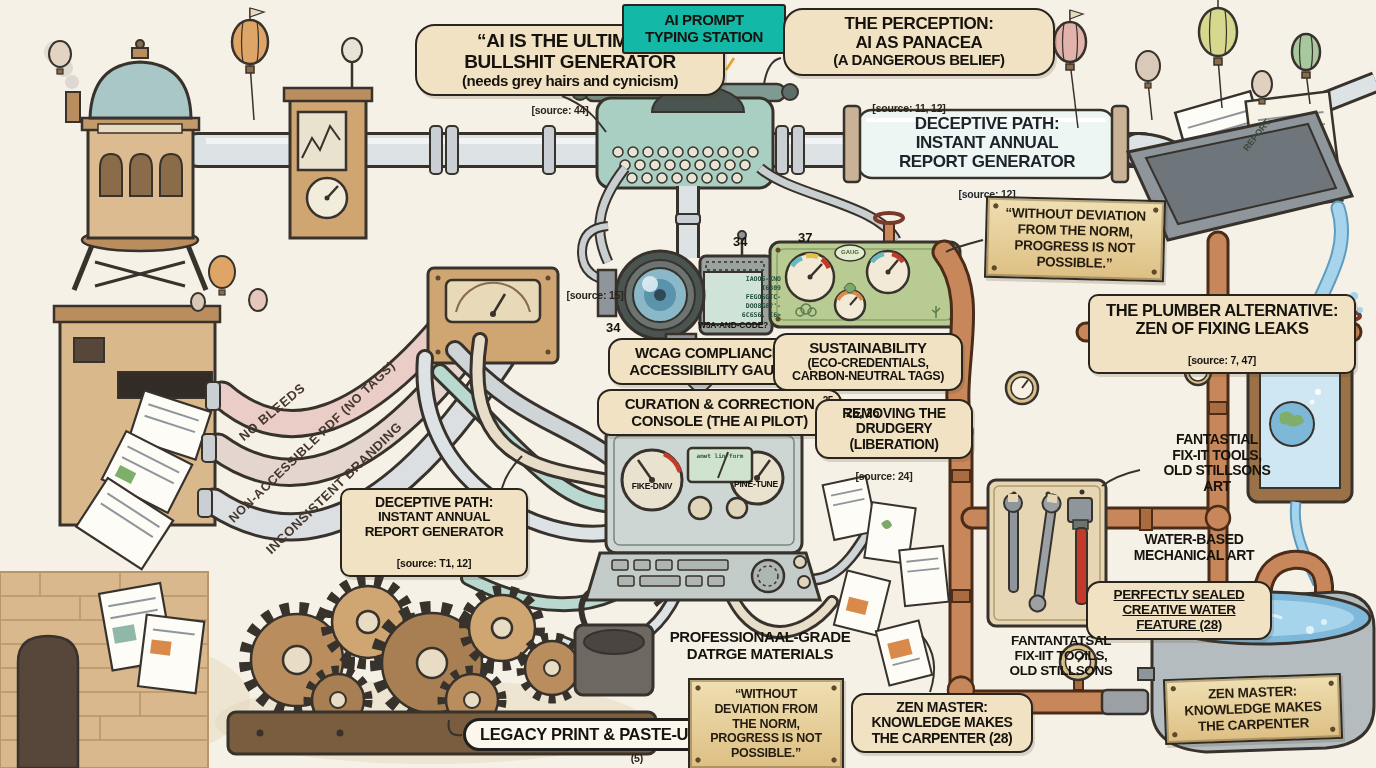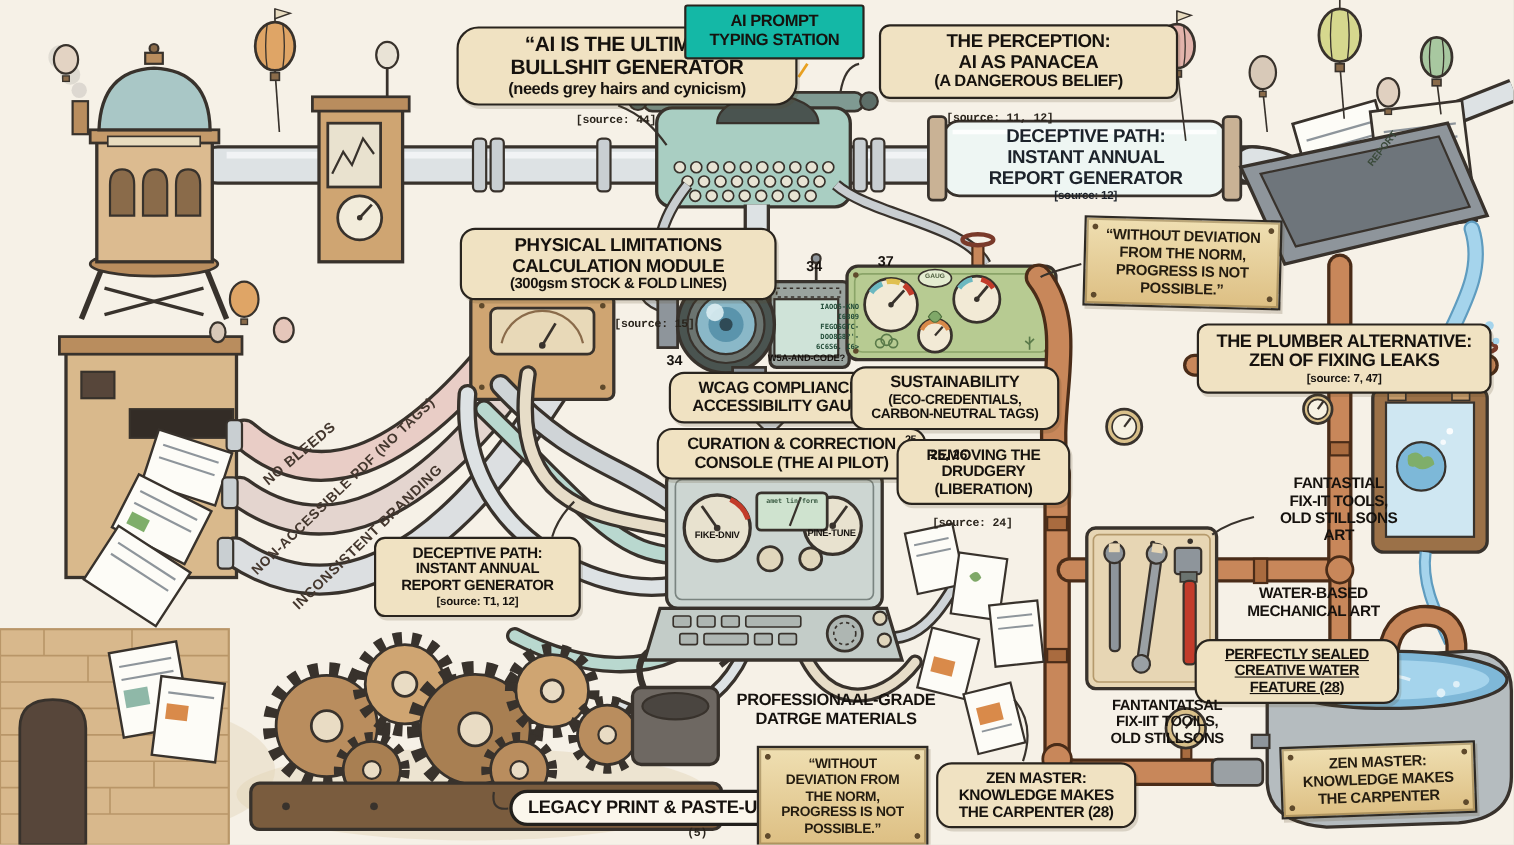--- a/index.html
+++ b/index.html
@@ -16,22 +16,22 @@
       background-image:
         radial-gradient(circle at 8px 8px,#5f4a2c 2.2px,rgba(0,0,0,0) 3px),
         radial-gradient(circle at calc(100% - 8px) 8px,#5f4a2c 2.2px,rgba(0,0,0,0) 3px),
         radial-gradient(circle at 8px calc(100% - 8px),#5f4a2c 2.2px,rgba(0,0,0,0) 3px),
         radial-gradient(circle at calc(100% - 8px) calc(100% - 8px),#5f4a2c 2.2px,rgba(0,0,0,0) 3px),
         linear-gradient(#efdfb2,#ddbf83);
       box-shadow:inset 0 0 0 2px rgba(120,95,50,.45),2px 3px 0 rgba(90,70,40,.2);}
   .ft{position:absolute;font-weight:bold;text-align:center;letter-spacing:-0.4px;line-height:1.12;z-index:5;}
   .pill{position:absolute;background:#fbf7ec;border:3px solid #22201c;border-radius:18px;
       padding:4px 14px;font-weight:bold;z-index:5;letter-spacing:-0.3px;}
-  .src{position:absolute;font-size:10.5px;font-weight:bold;text-align:center;z-index:5;letter-spacing:-0.2px;color:#2a241c;font-family:Liberation Mono, monospace;}
-  .src-in{display:block;font-size:10.5px;font-weight:bold;letter-spacing:-0.2px;margin-top:2px;}
+  .src{position:absolute;font-size:10.5px;font-weight:bold;text-align:center;z-index:5;letter-spacing:-0.2px;color:#2a241c;}
+  .src-in{display:block;font-size:10.5px;font-weight:bold;letter-spacing:-0.2px;margin-top:18px;}
   .l{display:block;}
   .t19{font-size:19px}.t17{font-size:17px}.t16{font-size:16.5px}
   .t15{font-size:15px}.t14{font-size:14px}.t13{font-size:13.5px}.t12{font-size:12.5px}
   .pipe-text{position:absolute;font-weight:bold;color:#44372e;white-space:nowrap;z-index:4;
       letter-spacing:.6px;font-size:13px;transform-origin:center;}
   .tiny{position:absolute;z-index:6;font-weight:bold;white-space:nowrap;}
   .mono{font-family:"DejaVu Sans Mono",monospace;}
   .glass-text{color:#1d232b;}
   .sup{position:absolute;right:7px;top:4px;font-size:10px;font-weight:bold;}
 </style>
@@ -614,39 +614,34 @@
   <span class="l t19">BULLSHIT GENERATOR</span>
   <span class="l t15">(needs grey hairs and cynicism)</span>
 </div>
 <div class="src" style="left:415px;top:104px;width:290px;">[source: 44]</div>
 
 <div class="paper" style="left:622px;top:4px;width:148px;">
   <span class="l t15">AI PROMPT</span>
   <span class="l t15">TYPING STATION</span>
 </div>
 
-<div class="lb" style="left:783px;top:22px;width:252px;border-radius:10px;margin-left:16px;">
+<div class="lb" style="left:783px;top:8px;width:252px;border-radius:20px;">
   <span class="l t17">THE PERCEPTION:</span>
   <span class="l t17">AI AS PANACEA</span>
   <span class="l t15">(A DANGEROUS BELIEF)</span>
 </div>
 <div class="src" style="left:783px;top:102px;width:252px;">[source: 11, 12]</div>
 
 <div class="ft glass-text" style="left:866px;top:114px;width:242px;">
   <span class="l t17">DECEPTIVE PATH:</span>
   <span class="l t17">INSTANT ANNUAL</span>
   <span class="l t17">REPORT GENERATOR</span>
   <span class="src-in">[source: 12]</span>
 </div>
 
-<div class="lb" style="left:418px;top:207px;width:268px;">
-  <span class="l t17">PHYSICAL LIMITATIONS</span>
-  <span class="l t17">CALCULATION MODULE</span>
-  <span class="l t13">(300gsm STOCK &amp; FOLD LINES)</span>
-</div>
 <div class="src" style="left:530px;top:289px;width:130px;">[source: 15]</div>
 
 <div class="pl" style="left:985px;top:198px;width:168px;transform:rotate(1.5deg);">
   <span class="l t13">“WITHOUT DEVIATION</span>
   <span class="l t13">FROM THE NORM,</span>
   <span class="l t13">PROGRESS IS NOT</span>
   <span class="l t13">POSSIBLE.”</span>
 </div>
 
 <div class="lb" style="left:1088px;top:294px;width:248px;border-radius:10px;">

